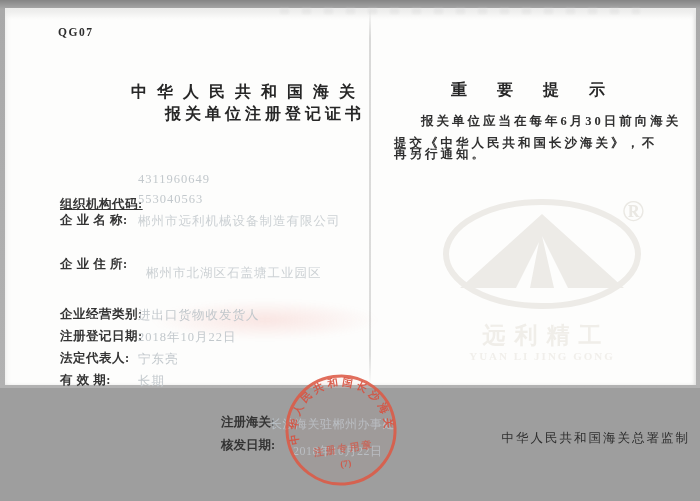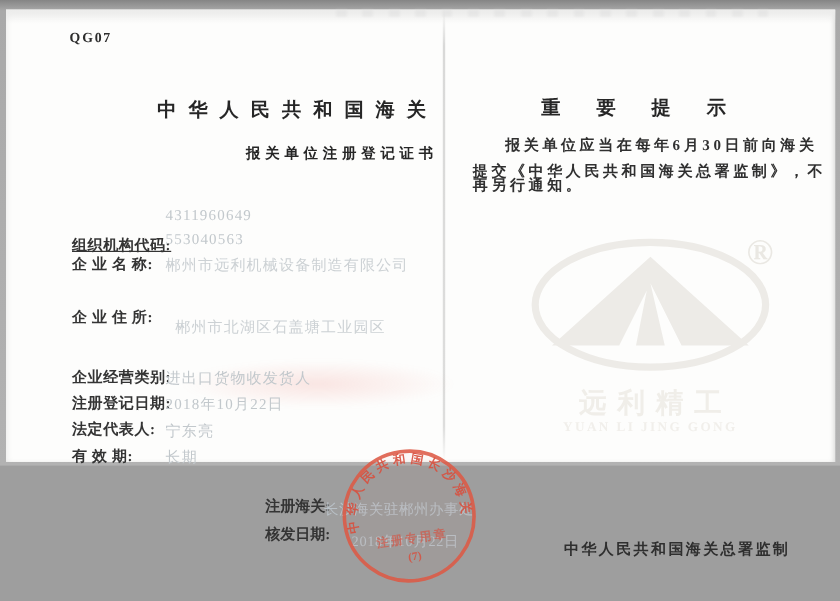--- a/index.html
+++ b/index.html
@@ -18,21 +18,21 @@
         background:repeating-linear-gradient(90deg,#d9d9d9 0 9px,transparent 9px 22px);
         filter:blur(1px);}
   .ghost-pink{position:absolute;left:150px;top:300px;width:230px;height:40px;
         background:radial-gradient(ellipse at center,rgba(235,120,110,0.18),rgba(235,120,110,0) 70%);
         filter:blur(2px);}
 
   .abs{position:absolute;white-space:nowrap;}
   .form-code{left:58px;top:26px;font-size:11.5px;font-weight:bold;letter-spacing:1.5px;color:#2d2d2d;}
   .title-block{left:55px;top:82px;width:310px;text-align:right;white-space:nowrap;}
   .title1{font-size:16px;font-weight:bold;letter-spacing:10px;color:#262626;}
-  .title2{margin-top:17px;font-size:12px;font-weight:bold;letter-spacing:4px;color:#262626;}
+  .title2{margin-top:1px;font-size:16px;font-weight:bold;letter-spacing:4px;color:#262626;}
 
   .flabel{font-size:12.5px;font-weight:bold;color:#343434;letter-spacing:0.5px;}
   .fvalue{font-size:12.5px;color:#c2c8cc;letter-spacing:1px;}
   .fvalue.lighter{color:#ccd1d4;}
 
   .issue-label{font-size:12.5px;font-weight:bold;color:#343434;}
   .issue-value{font-size:12px;color:#b9c1c7;letter-spacing:0.5px;}
 
   .stamp{left:283px;top:372px;width:116px;height:116px;transform:rotate(-8deg);}
 
@@ -44,22 +44,22 @@
   .nl2{top:135px;}
   .nl3{top:146px;}
 
   .wm-logo{left:442px;top:198px;}
   .wm-reg{left:622px;top:194px;font-size:30px;color:#eae8e3;font-weight:bold;}
   .wm-cn{left:442px;top:320px;width:200px;text-align:center;font-size:23px;font-weight:bold;
         letter-spacing:9px;text-indent:9px;color:#f0eee9;}
   .wm-en{left:442px;top:350px;width:200px;text-align:center;font-size:11px;font-weight:bold;
         letter-spacing:2px;color:#f1efeb;}
 
-  .footer-line{left:470px;top:430px;width:220px;text-align:left;font-size:12.5px;
-        font-weight:bold;letter-spacing:2px;color:#2f2f2f;margin-top:20px;}
+  .footer-line{left:470px;top:430px;width:220px;text-align:right;font-size:12.5px;
+        font-weight:normal;letter-spacing:2px;color:#2f2f2f;}
 </style>
 </head>
 <body>
 
 <div class="scan">
   <div class="page"></div>
   <div class="fold"></div>
   <div class="artifact-top"></div>
   <div class="ghost-pink"></div>
 
@@ -105,21 +105,21 @@
       <text font-size="10.5" font-weight="bold" fill="#d8503f" letter-spacing="3.5" opacity="0.9" font-family="Liberation Serif, DejaVu Serif, serif">
         <textPath href="#stamp-arc" startOffset="50%" text-anchor="middle">中华人民共和国长沙海关</textPath>
       </text>
       <text x="58" y="80" text-anchor="middle" font-size="10" font-weight="bold" fill="#d8503f" opacity="0.65" letter-spacing="2" font-family="Liberation Serif, DejaVu Serif, serif">注册专用章</text>
       <text x="58" y="95" text-anchor="middle" font-size="9.5" font-weight="bold" fill="#d8503f" opacity="0.85" font-family="Liberation Serif, DejaVu Serif, serif">(7)</text>
     </svg>
   </div>
 
   <div class="abs notice-title">重 要 提 示</div>
   <div class="abs notice-line nl1">报关单位应当在每年6月30日前向海关</div>
-  <div class="abs notice-line nl2">提交《中华人民共和国海关总署监制》，不</div>
+  <div class="abs notice-line nl2">提交《中华人民共和国长沙海关》，不</div>
   <div class="abs notice-line nl3">再另行通知。</div>
 
   <div class="abs wm-logo">
     <svg width="200" height="112" viewBox="0 0 200 112">
       <ellipse cx="100" cy="56" rx="96" ry="52" fill="none" stroke="#edebe7" stroke-width="6"></ellipse>
       <polygon points="18,90 100,16 182,90 126,90 100,38 112,90 88,90 97,44 74,90" fill="#edebe7"></polygon>
     </svg>
   </div>
   <div class="abs wm-reg">®</div>
   <div class="abs wm-cn">远利精工</div>

